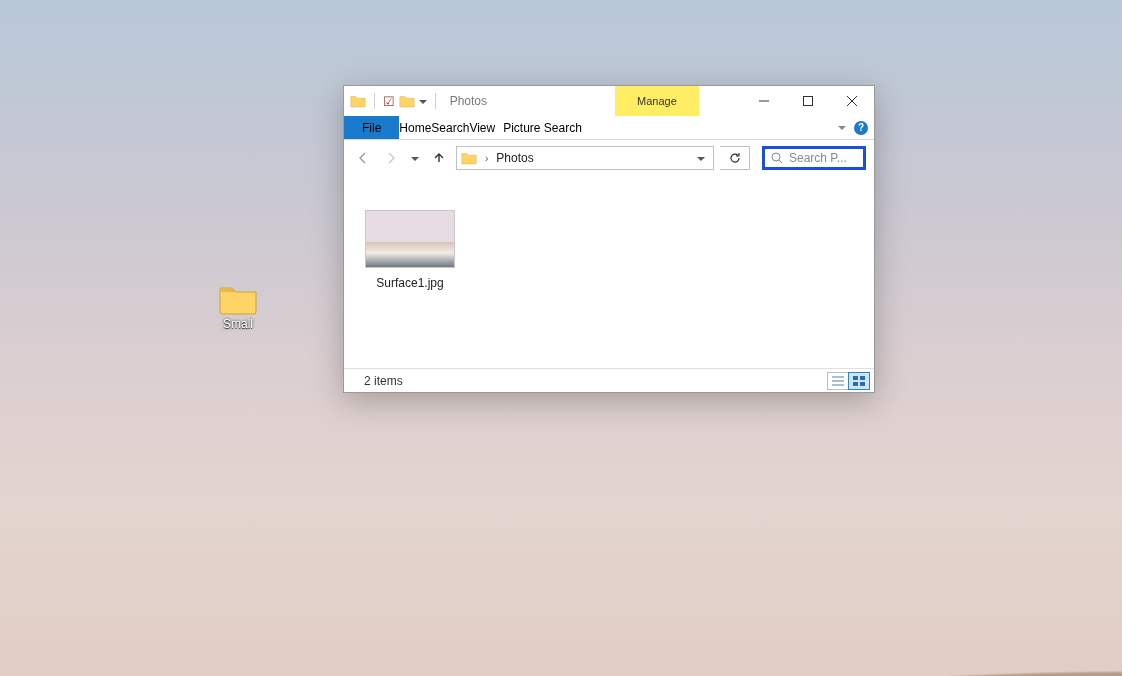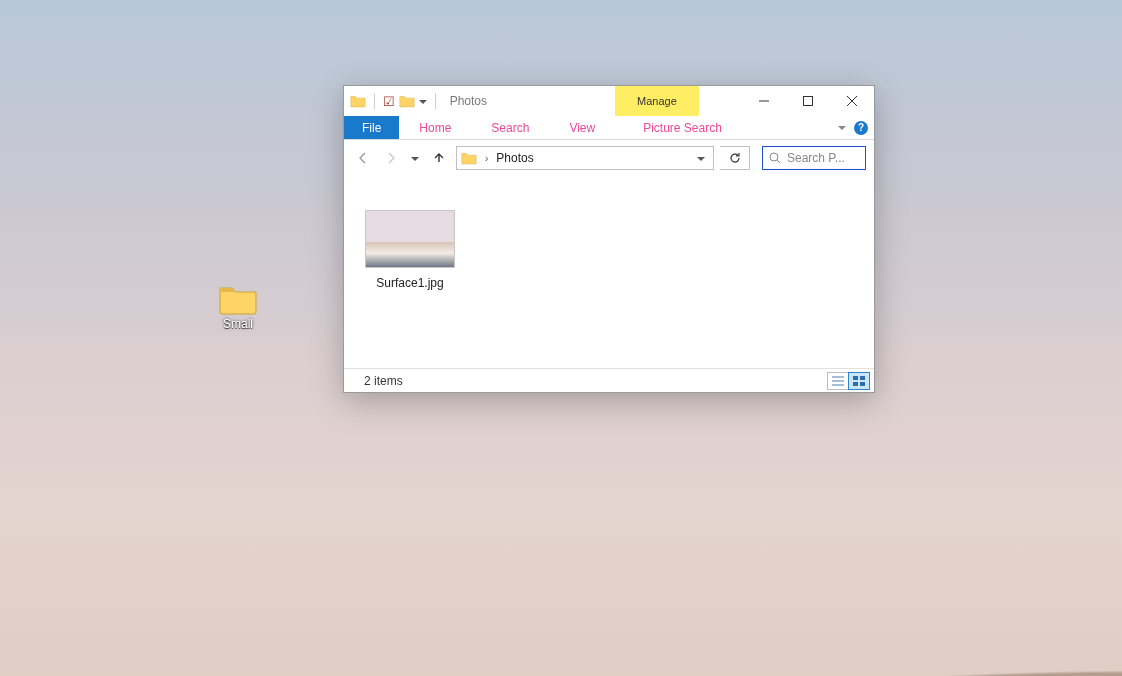--- a/index.html
+++ b/index.html
@@ -94,25 +94,25 @@
   }
   .win-controls svg { stroke:#333; }
 
   
   .ribbon {
     height:24px; display:flex; align-items:stretch;
     border-bottom:1px solid #d9d9d9;
     position:relative;
   }
   .ribbon .tab {
-    padding:0 20px; display:flex; align-items:center;
-    font-size:12px; color:#ec4899;
+    padding:0 0; display:flex; align-items:center;
+    font-size:12px; color:#000000;
   }
   .ribbon .tab.file {
-    background:#1979ca; color:#ffffff; padding:8px 18px;
+    background:#1979ca; color:#000000; padding:8px 18px;
   }
   .ribbon .right {
     position:absolute; right:6px; top:0; height:24px;
     display:flex; align-items:center; gap:8px;
   }
   .help-circle {
     width:14px;height:14px;border-radius:50%;
     background:#1979ca;color:#fff;font-size:10px;line-height:14px;text-align:center;
     font-weight:bold;
   }
@@ -136,21 +136,21 @@
   .addr-box .chev { color:#555; font-size:10px; padding:0 2px;}
   .addr-drop {
     position:absolute; right:2px; top:0; bottom:0; width:20px;
     display:flex;align-items:center;justify-content:center;
   }
   .refresh-box {
     width:30px;height:24px;border:1px solid #c0c0c0;border-left:none;
     display:flex;align-items:center;justify-content:center;
   }
   .search-box {
-    width:104px;height:24px;border:1px solid #1d4ed8;margin-left:6px;
+    width:104px;height:24px;border:3px solid #1d4ed8;margin-left:6px;
     display:flex;align-items:center;padding:0 6px;gap:6px;color:#888;
     overflow:hidden;white-space:nowrap;
   }
   .search-box span { overflow:hidden; text-overflow:ellipsis; }
 
   
   .file-pane {
     flex:1; position:relative; background:#fff;
   }
   .items { display:flex; gap:20px; padding:34px 20px 0 20px; }

